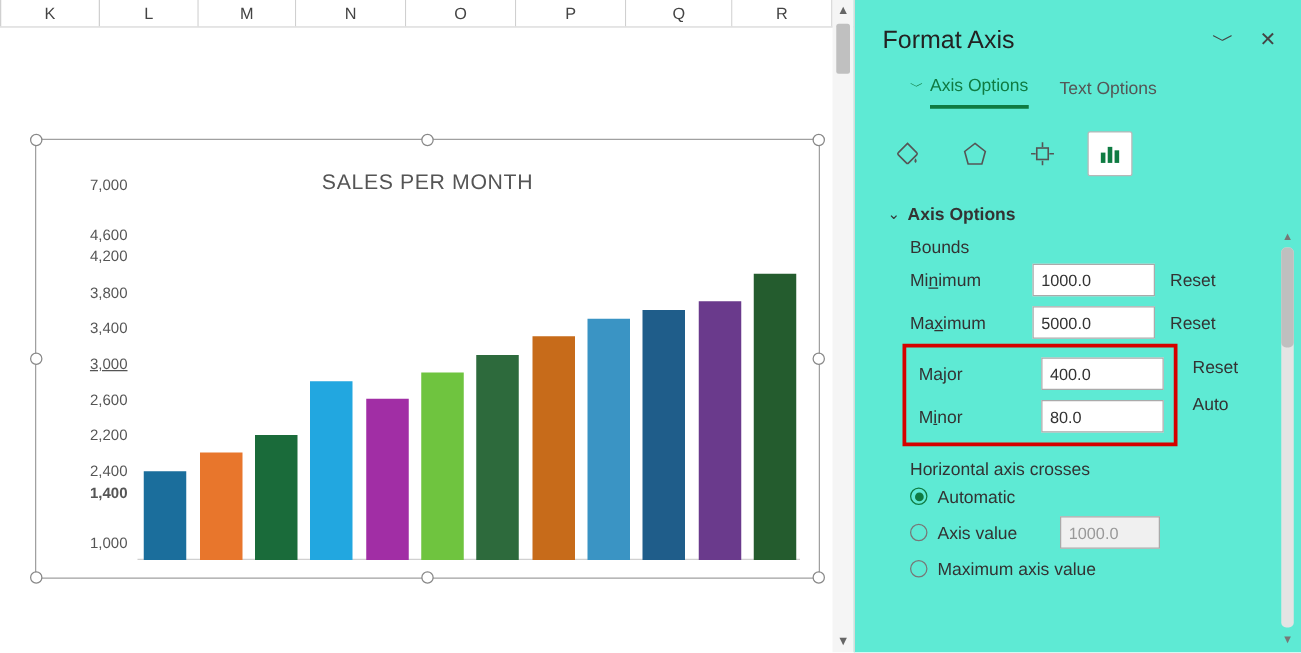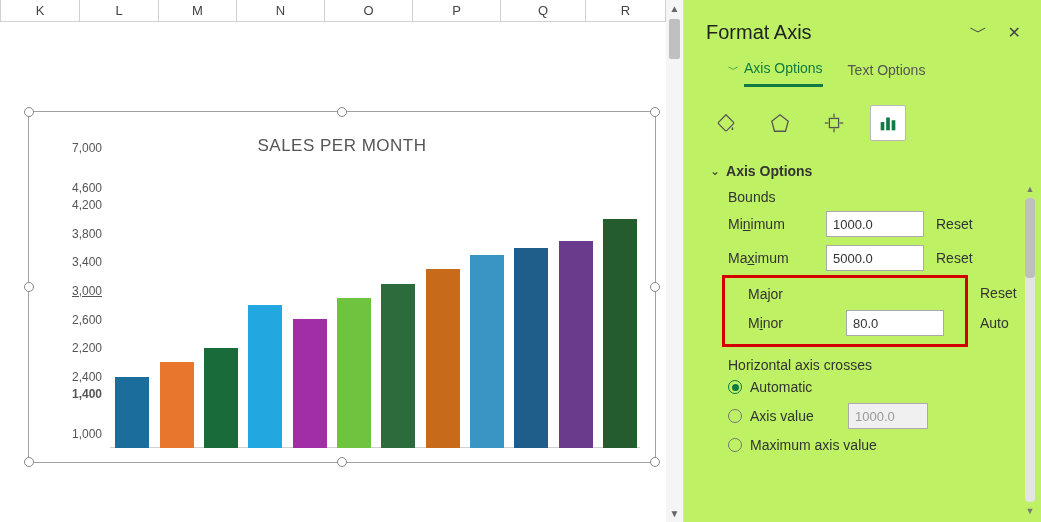--- a/index.html
+++ b/index.html
@@ -33,21 +33,21 @@
   .chart-title { text-align: center; font-size: 17px; color: #555; letter-spacing: 0.5px; padding-top: 24px; }
   
   .plot-area { position: absolute; left: 35px; right: 15px; top: 52px; bottom: 14px; }
   .y-axis { position: absolute; left: 0; top: 0; bottom: 0; width: 44px; }
   .y-tick { position: absolute; right: 6px; font-size: 12px; color: #555; transform: translateY(-50%); }
   .bars-area { position: absolute; left: 46px; right: 0; top: 0; bottom: 0; border-bottom: 0px solid #ccc; }
   .baseline { position:absolute; left:0; right:0; bottom:0; border-bottom:1px solid #d0d0d0;}
   .bar { position: absolute; bottom: 0; width: 34px; }
   
   
-  .panel { position: absolute; left: 683px; top: 0; right: 0; height: 522px; background: #bef264; border-left: 1px solid #d9d9d9; padding: 0; }
+  .panel { position: absolute; left: 683px; top: 0; right: 0; height: 522px; background: #5eead4; border-left: 1px solid #d9d9d9; padding: 0; }
   .panel-header { display:flex; align-items:center; justify-content:space-between; padding: 20px 20px 10px 22px; }
   .panel-title { font-size: 20px; color: #222; }
   .panel-header-icons { display:flex; gap:20px; align-items:center;}
   .panel-header-icons span { font-size:18px; color:#444; cursor:pointer;}
   
   .tabs { display:flex; gap: 25px; padding: 6px 22px 0 44px; align-items:center; }
   .tab { font-size: 14px; color: #555; padding-bottom: 8px; cursor:pointer; }
   .tab.active { color: #0f7b42; border-bottom: 3px solid #0f7b42; }
   .tab-caret { color:#0f7b42; font-size:11px; margin-right:-20px; padding-bottom:8px;}
   
@@ -60,21 +60,21 @@
   .section-row .caret { display:inline-block; margin-right:6px; font-size:12px;}
   .section-row b { font-weight:600; }
   .subsection { padding: 6px 0 2px 18px; font-size:14px; color:#333;}
   .field-row { display:flex; align-items:center; padding: 4px 0 4px 18px; gap: 8px;}
   .field-label { flex: 0 0 90px; font-size:14px; color:#333; }
   .field-label .ul { text-decoration: underline; }
   .field-input { width: 98px; height: 26px; border:1px solid #aaa; background:#fff; padding: 0 6px; font-size:13px; color:#333; }
   .field-input.disabled { background:#f0f0f0; color:#999; }
   .link-btn { color:#333; font-size:14px; cursor:pointer; padding-left:4px;}
   
-  .highlight-box { border: 3px solid #d40000; padding: 4px 21px; margin-left: 12px; margin-right: 0px; }
+  .highlight-box { border: 3px solid #d40000; padding: 4px 8px; margin-left: 12px; margin-right: 0px; }
   
   .radio-row { display:flex; align-items:center; padding: 4px 0 4px 18px; gap: 8px; font-size:14px;}
   .radio { width:14px; height:14px; border:1.5px solid #777; border-radius:50%; display:inline-flex; align-items:center; justify-content:center; flex-shrink:0;}
   .radio.checked { border-color:#0f7b42; }
   .radio.checked::after { content:""; width:7px; height:7px; background:#0f7b42; border-radius:50%; display:block;}
   
   .panel-scroll { position:absolute; right:4px; top:182px; width:14px; bottom:4px; background:transparent; display:flex; flex-direction:column; align-items:center;}
   .panel-scroll .arrow { height:14px; font-size:9px; color:#777; display:flex;align-items:center;justify-content:center;width:100%;}
   .panel-scroll .track { flex:1; width:10px; background:#e4e4e4; border-radius:4px; margin:2px 0; position:relative;}
   .panel-scroll .thumb { position:absolute; top:0; width:10px; height:80px; background:#bfbfbf; border-radius:4px;}
@@ -208,20 +208,21 @@
       <div class="field-label"><span>Ma</span><span class="ul">x</span><span>imum</span></div>
       <input class="field-input" value="5000.0" style="">
       <span class="link-btn">Reset</span>
     </div>
 
 
     <div style="display:flex;align-items:flex-start;">
       <div class="highlight-box" style="flex:0 0 auto;">
         <div class="field-row" style="padding-left:2px;">
           <div class="field-label"><span>Ma</span><span class="ul">j</span><span>or</span></div>
+          <input class="field-input" value="400.0" style="">
         </div>
         <div class="field-row" style="padding-left:2px;">
           <div class="field-label"><span>M</span><span class="ul">i</span><span>nor</span></div>
           <input class="field-input" value="80.0" style="">
         </div>
       </div>
       <div style="display:flex;flex-direction:column;gap:12px;padding-top:10px;padding-left:8px;">
         <span class="link-btn">Reset</span>
         <span class="link-btn" style="padding-top:2px;">Auto</span>
       </div>

